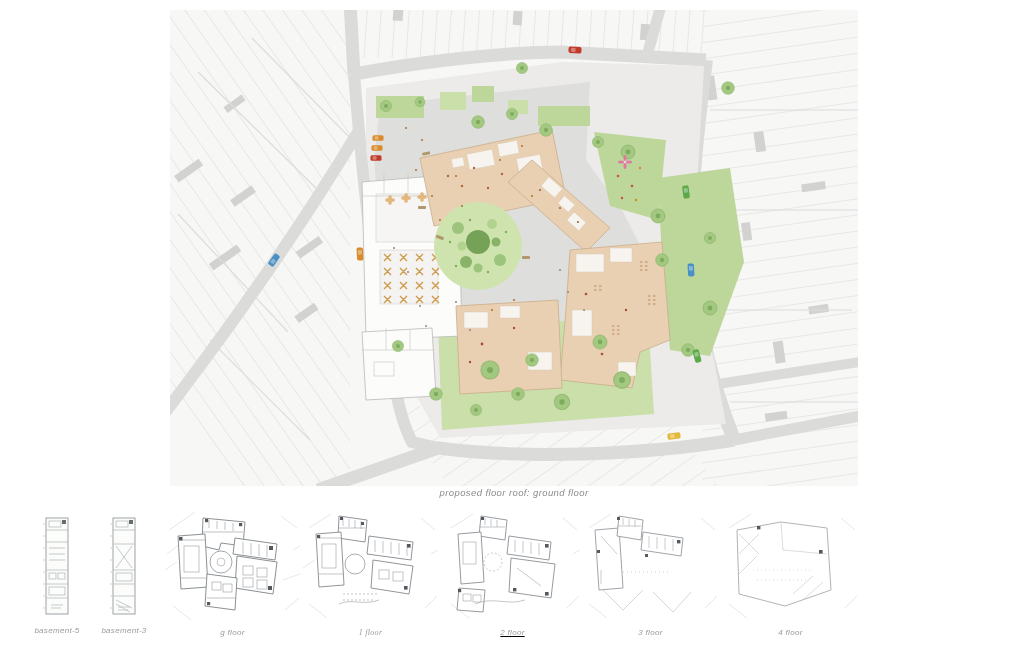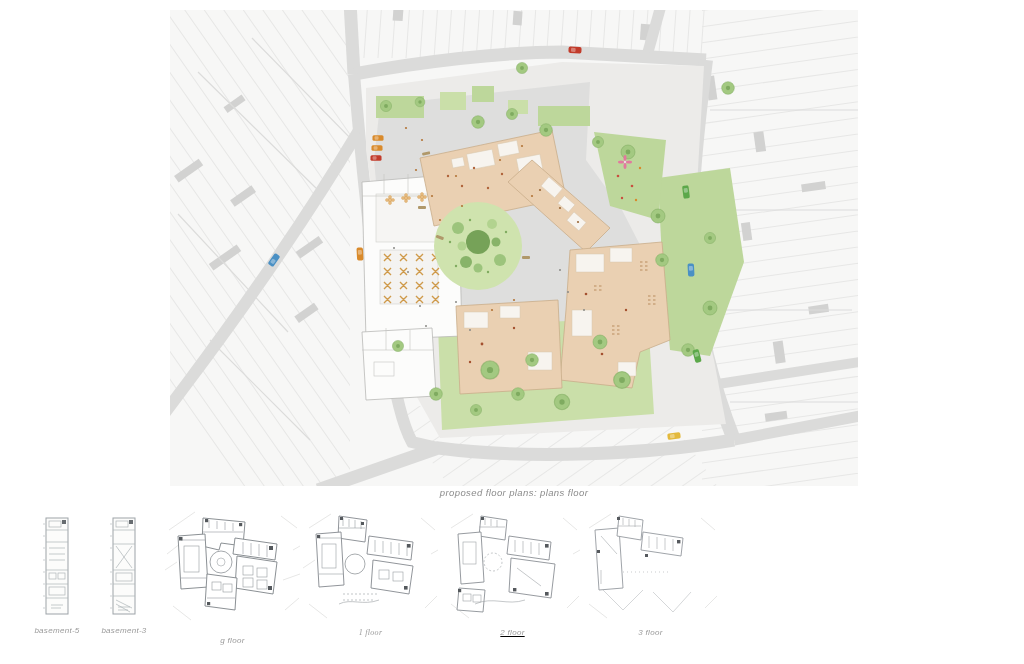--- a/index.html
+++ b/index.html
@@ -20,21 +20,21 @@
   }
   .thumbs{position:absolute;left:0;top:510px;width:1024px;height:140px;}
   .thumb{position:absolute;display:flex;flex-direction:column;align-items:center;}
   .thumb svg{display:block;}
   .thumb-label{
     margin-top:6px;font-style:italic;font-size:8px;letter-spacing:.3px;color:#9a9a9a;
     white-space:nowrap;
   }
   .t-b2{left:25px;top:2px;width:64px;}
   .t-b1{left:92px;top:2px;width:64px;}
-  .t-g {left:165px;top:0;width:135px;gap:8px;}
+  .t-g {left:165px;top:0;width:135px;}
   .t-1 {left:303px;top:0;width:135px;font-family:Liberation Serif, serif;}
   .t-2 {left:445px;top:0;width:135px;text-decoration:underline;}
   .t-3 {left:583px;top:0;width:135px;justify-content:center;}
   .t-4 {left:723px;top:0;width:135px;}
   .t-r {left:865px;top:0;width:135px;}
   
   .site{fill:#ecebe9;}
   .plaza{fill:#dededd;}
   .road{stroke:var(--road-gray,#dbdbda);fill:none;}
   .lawn{fill:var(--lawn-green,#cadfa9);}
@@ -351,21 +351,21 @@
         <use href="#car" transform="translate(104,250) rotate(-55)" style="fill:var(--car-blue,#4a90c4)"></use>
         <use href="#car" transform="translate(190,244) rotate(87)" style="fill:var(--car-orange,#d98a2b)"></use>
         <use href="#car" transform="translate(516,182) rotate(83)" style="fill:var(--car-green,#5ca84a)"></use>
         <use href="#car" transform="translate(521,260) rotate(87)" style="fill:var(--car-blue,#4a90c4)"></use>
         <use href="#car" transform="translate(527,346) rotate(75)" style="fill:var(--car-green,#5ca84a)"></use>
         <use href="#car" transform="translate(504,426) rotate(-7)" style="fill:var(--car-yellow,#e3b93c)"></use>
       </g>
     </svg>
   </figure>
 
-  <div class="caption">proposed floor plans: plans floor</div>
+  <div class="caption">proposed floor roof: ground floor</div>
 
   <div class="thumbs">
 
     <div class="thumb t-b2">
       <svg width="64" height="108" viewBox="0 0 64 108">
         <rect x="21" y="6" width="22" height="96" fill="#fcfcfb" stroke="#9da3a8" stroke-width="1"></rect>
         <g stroke="#aeb4b8" stroke-width=".7" fill="none">
           <path d="M21,18h22 M21,30h22 M21,58h22 M21,72h22 M21,86h22"></path>
           <rect x="24" y="9" width="12" height="6"></rect>
           <path d="M24,36h16 M24,42h16 M24,48h16"></path>
@@ -540,16 +540,35 @@
         <g fill="#55595d">
             <rect x="34" y="7" width="3" height="3"></rect>
             <rect x="94" y="30" width="3.4" height="3.4"></rect>
             <rect x="14" y="40" width="3" height="3"></rect>
             <rect x="62" y="44" width="3" height="3"></rect>
           </g>
       </svg>
       <div class="thumb-label">3 floor</div>
     </div>
 
+    <div class="thumb t-4">
+      <svg width="135" height="112" viewBox="0 0 135 112">
+        <g class="ctxline">
+            <path d="M6,18 L28,4 M118,8 L132,20 M122,98 L134,86 M6,94 L24,108"></path>
+          </g>
+        <polygon points="14,20 58,12 104,18 108,80 62,96 16,84" fill="#ffffff" stroke="#a6abaf" stroke-width=".9"></polygon>
+        <g fill="none" stroke="#c0c4c7" stroke-width=".6">
+          <path d="M16,24 L36,44 M16,44 L36,24 M16,64 L34,46"></path>
+          <path d="M70,84 L90,66 M80,90 L100,72"></path>
+          <path stroke-dasharray="1 3" d="M30,60h60 M34,70h50"></path>
+          <path d="M58,12 L60,40 M60,40 L104,44"></path>
+        </g>
+        <g fill="#55595d">
+            <rect x="34" y="16" width="3.4" height="3.4"></rect>
+            <rect x="96" y="40" width="3.6" height="3.6"></rect>
+          </g>
+      </svg>
+      <div class="thumb-label">4 floor</div>
+    </div>
 
 
   </div>
 </div>
 
 </body></html>

